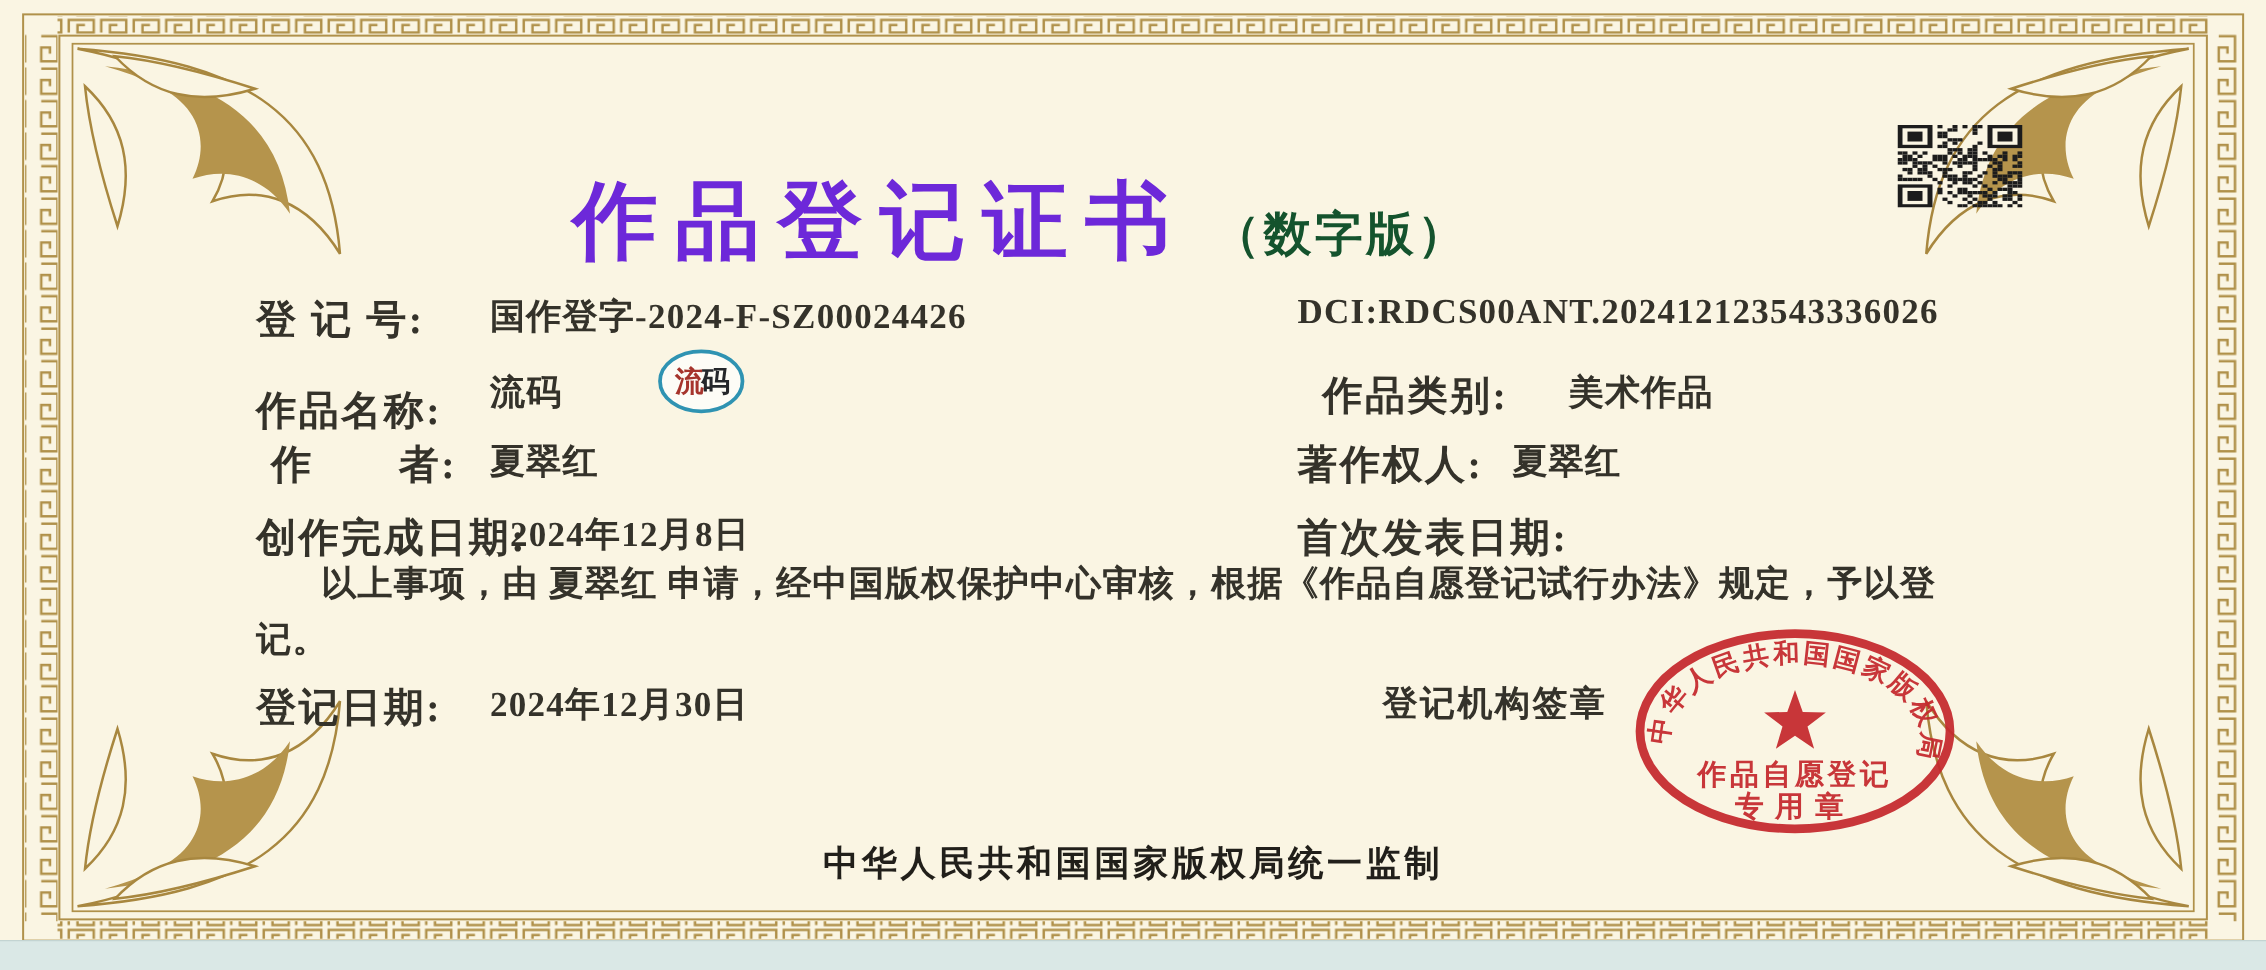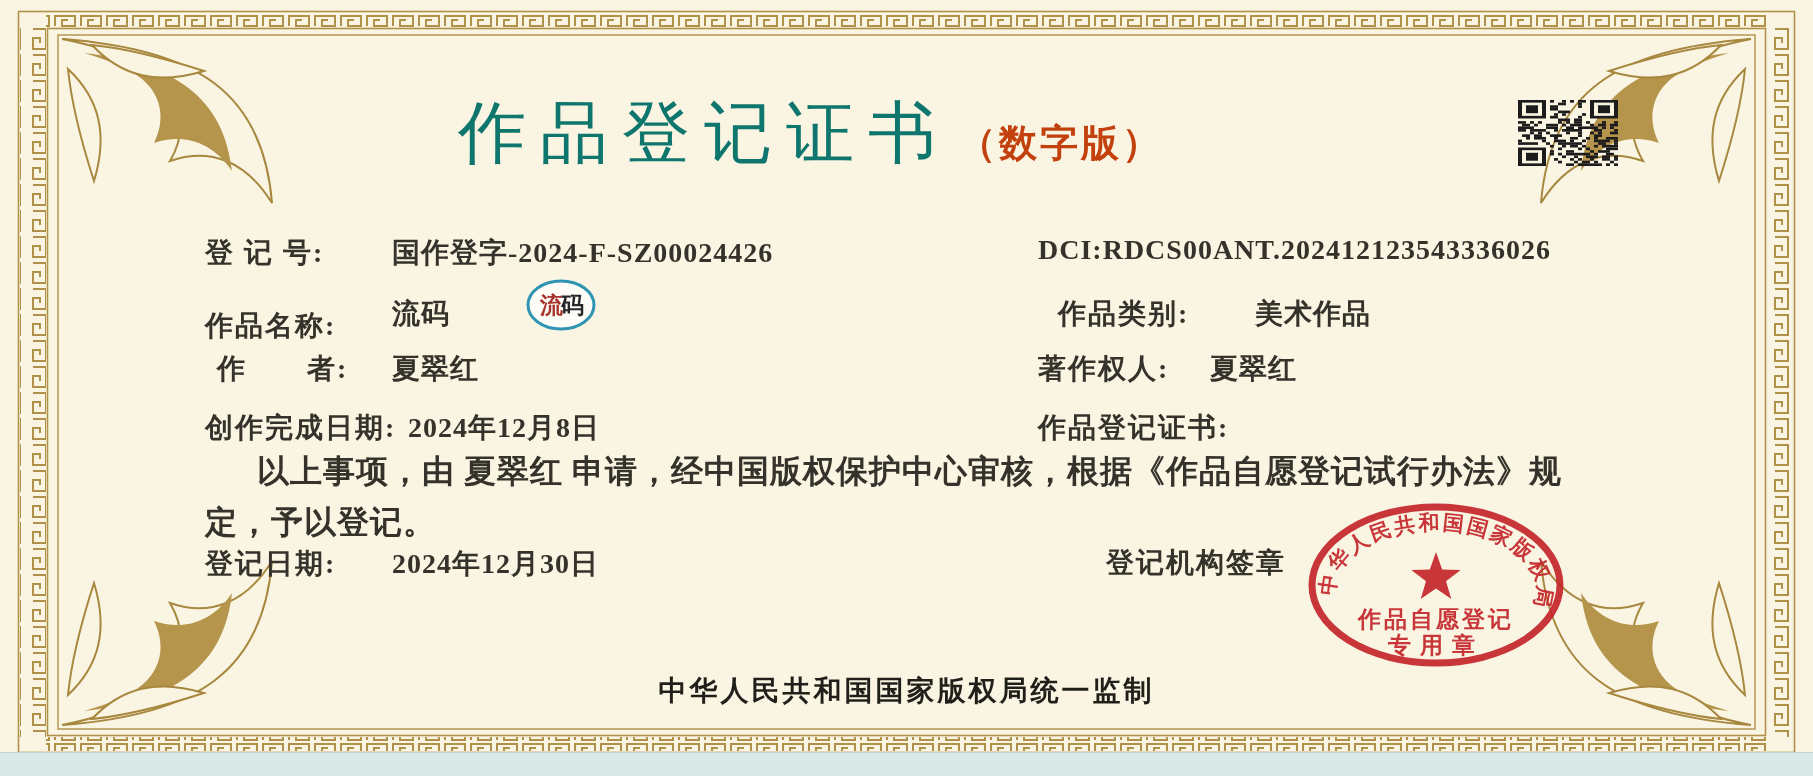--- a/index.html
+++ b/index.html
@@ -4,25 +4,25 @@
 <style>
   html,body{margin:0;padding:0;}
   body{width:1813px;height:776px;overflow:hidden;background:#e8e2cf;}
   .page{position:relative;width:1813px;height:776px;background:#faf5e3;
         font-family:"Liberation Serif","DejaVu Serif",serif;color:#34322a;}
   .bottom-strip{position:absolute;left:0;bottom:0;width:100%;height:23px;
         background:#dae8e6;border-top:1px solid #c3d4d2;}
   .border-svg{position:absolute;left:0;top:0;}
   .abs{position:absolute;white-space:nowrap;}
   .title-wrap{position:absolute;left:458px;top:88px;display:flex;align-items:baseline;}
-  .title{font-size:68px;font-weight:400;letter-spacing:14px;color:#0f766e;}
-  .title-suffix{font-size:38px;font-weight:700;letter-spacing:3px;color:#c2410c;margin-left:8px;}
-  .lbl{font-size:28px;font-weight:600;letter-spacing:2px;}
+  .title{font-size:68px;font-weight:700;letter-spacing:14px;color:#6d28d9;margin-top:44px;}
+  .title-suffix{font-size:38px;font-weight:700;letter-spacing:3px;color:#14532d;margin-left:20px;}
+  .lbl{font-size:32px;font-weight:600;letter-spacing:2px;}
   .val{font-size:28px;font-weight:600;letter-spacing:1px;}
-  .statement{position:absolute;left:205px;top:446px;width:1395px;font-size:32px;font-weight:600;
+  .statement{position:absolute;left:205px;top:446px;width:1395px;font-size:28px;font-weight:600;
         line-height:1.6;text-indent:52px;white-space:normal;letter-spacing:1px;}
   .footer{position:absolute;left:0;top:672px;width:1813px;text-align:center;
         font-size:28px;font-weight:700;letter-spacing:3px;color:#211f1a;}
   .qr{position:absolute;left:1518px;top:100px;width:100px;height:66px;}
   .logo{position:absolute;left:525px;top:278px;width:72px;height:54px;}
   .seal{position:absolute;left:1303px;top:500px;width:266px;height:170px;opacity:.93;}
   .sig-label{position:absolute;left:1106px;top:544px;font-size:28px;font-weight:600;letter-spacing:2px;}
 </style>
 </head>
 <body>
@@ -297,21 +297,21 @@
     </text>
   </svg>
 
   <div class="abs lbl" style="left:205px;top:350px;margin-left:12px;">作　　者:</div>
   <div class="abs val" style="left:392px;top:350px;">夏翠红</div>
   <div class="abs lbl" style="left:1038px;top:350px;">著作权人:</div>
   <div class="abs val" style="left:1210px;top:350px;">夏翠红</div>
 
   <div class="abs lbl" style="left:205px;top:409px;">创作完成日期:</div>
   <div class="abs val" style="left:392px;top:409px;margin-left:16px;">2024年12月8日</div>
-  <div class="abs lbl" style="left:1038px;top:409px;">作品登记证书:</div>
+  <div class="abs lbl" style="left:1038px;top:409px;">首次发表日期:</div>
 
   <div class="statement">以上事项，由 夏翠红 申请，经中国版权保护中心审核，根据《作品自愿登记试行办法》规定，予以登记。</div>
 
   <div class="abs lbl" style="left:205px;top:545px;">登记日期:</div>
   <div class="abs val" style="left:392px;top:545px;">2024年12月30日</div>
 
   <div class="sig-label">登记机构签章</div>
 
   <svg class="seal" viewBox="0 0 266 170">
     <ellipse cx="133" cy="85" rx="124" ry="78" fill="none" stroke="#c5282d" stroke-width="7"></ellipse>

